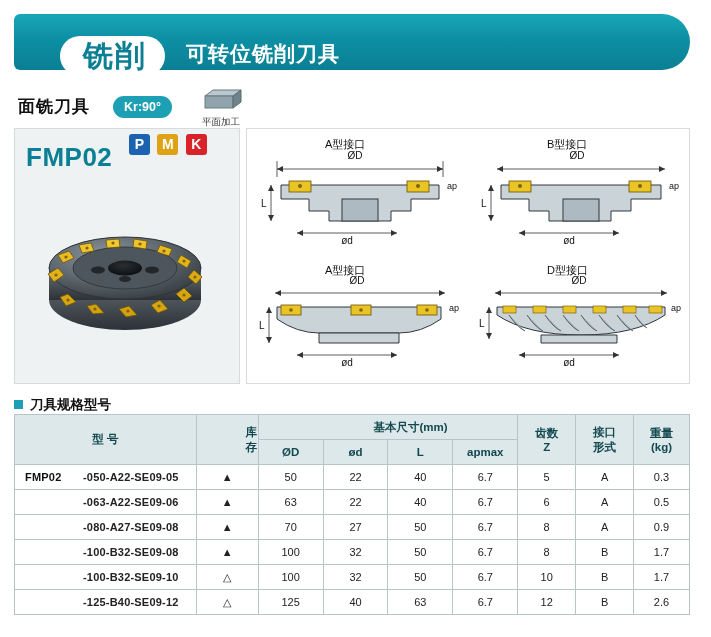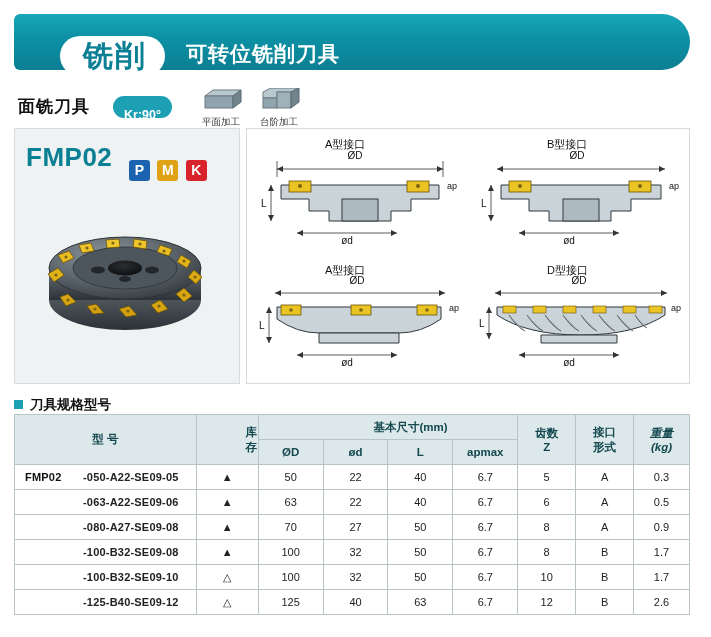--- a/index.html
+++ b/index.html
@@ -35,42 +35,42 @@
   }
 
   
   .subhead {
     position: absolute; left: 18px; top: 95px;
     font-size: 17px; font-weight: bold; color: #111;
     letter-spacing: 1px;
   }
   .kr-badge {
     position: absolute; left: 113px; top: 96px;
-    height: 22px; padding: 8px 11px; line-height: 22px;
+    height: 22px; padding: 0 11px; line-height: 22px;
     background: #1d9fb4; color: #fff; border-radius: 11px;
     font-size: 12.5px; font-weight: bold;
   }
   .proc {
     position: absolute; width: 62px; text-align: center;
   }
   .proc .glyph { display:block; height: 26px; }
   .proc .cap { display:block; font-size: 9.5px; color:#333; margin-top: 2px; }
   .proc-1 { left: 190px; top: 88px; }
   .proc-2 { left: 248px; top: 88px; }
 
   
   .prodpanel {
     position: absolute; left: 14px; top: 128px; width: 226px; height: 256px;
     background: #eef2f3; border: 1px solid #d6dcdd;
   }
   .fmp-code {
     position: absolute; left: 26px; top: 142px;
     font-size: 26px; font-weight: bold; color: #0b7f93; letter-spacing: 0.5px;
   }
-  .mat-chips { position: absolute; left: 129px; top: 160px; }
+  .mat-chips { position: absolute; left: 129px; top: 134px; }
   .chip {
     display: inline-block; width: 21px; height: 21px; margin-right: 3px;
     border-radius: 3px; color: #fff; font-size: 14px; font-weight: bold;
     text-align: center; line-height: 21px; vertical-align: top;
   }
   .cutter-wrap {
     position: absolute; left: 34px; top: 182px; width: 182px; height: 180px;
   }
 
   
@@ -141,31 +141,20 @@
     <span class="glyph">
       <svg width="44" height="26" viewBox="0 0 44 26">
         <polygon points="6,8 34,8 42,2 14,2" fill="#b9c8cf" stroke="#6a7a82" stroke-width="1"></polygon>
         <rect x="6" y="8" width="28" height="12" fill="#8fa4ad" stroke="#6a7a82" stroke-width="1"></rect>
         <polygon points="34,8 42,2 42,14 34,20" fill="#6f848d" stroke="#5a6b73" stroke-width="1"></polygon>
       </svg>
     </span>
     <span class="cap">平面加工</span>
   </div>
 
-  <div class="proc proc-2">
-    <span class="glyph">
-      <svg width="44" height="26" viewBox="0 0 44 26">
-        <polygon points="6,10 20,10 20,4 34,4 42,0 14,0 6,4" fill="#b9c8cf" stroke="#6a7a82" stroke-width="1"></polygon>
-        <rect x="6" y="10" width="14" height="10" fill="#8fa4ad" stroke="#6a7a82" stroke-width="1"></rect>
-        <rect x="20" y="4" width="14" height="16" fill="#9fb2ba" stroke="#6a7a82" stroke-width="1"></rect>
-        <polygon points="34,4 42,0 42,14 34,20" fill="#6f848d" stroke="#5a6b73" stroke-width="1"></polygon>
-      </svg>
-    </span>
-    <span class="cap">台阶加工</span>
-  </div>
 
   <div class="prodpanel"></div>
   <div class="fmp-code">FMP02</div>
   <div class="mat-chips">
     <span class="chip" style="background:#1b63b0">P</span>
     <span class="chip" style="background:#e0a215">M</span>
     <span class="chip" style="background:#d8232a">K</span>
   </div>
 
   <div class="cutter-wrap">
@@ -395,21 +384,21 @@
         <th rowspan="2" style="width:62px;padding-left:48px;">库存</th>
         <th colspan="4" style="width:260px;padding-left:45px;">基本尺寸(mm)</th>
         <th rowspan="2" style="width:58px;">
           <div>齿数</div>
           <div>Z</div>
         </th>
         <th rowspan="2" style="width:58px;">
           <div>接口</div>
           <div>形式</div>
         </th>
-        <th rowspan="2" style="width:56px;font-style:italic;">
+        <th rowspan="2" style="width:56px;">
           <div>重量</div>
           <div>(kg)</div>
         </th>
       </tr>
       <tr>
         <th style="width:65px;">ØD</th>
         <th style="width:65px;">ød</th>
         <th style="width:65px;">L</th>
         <th style="width:65px;">apmax</th>
       </tr>

